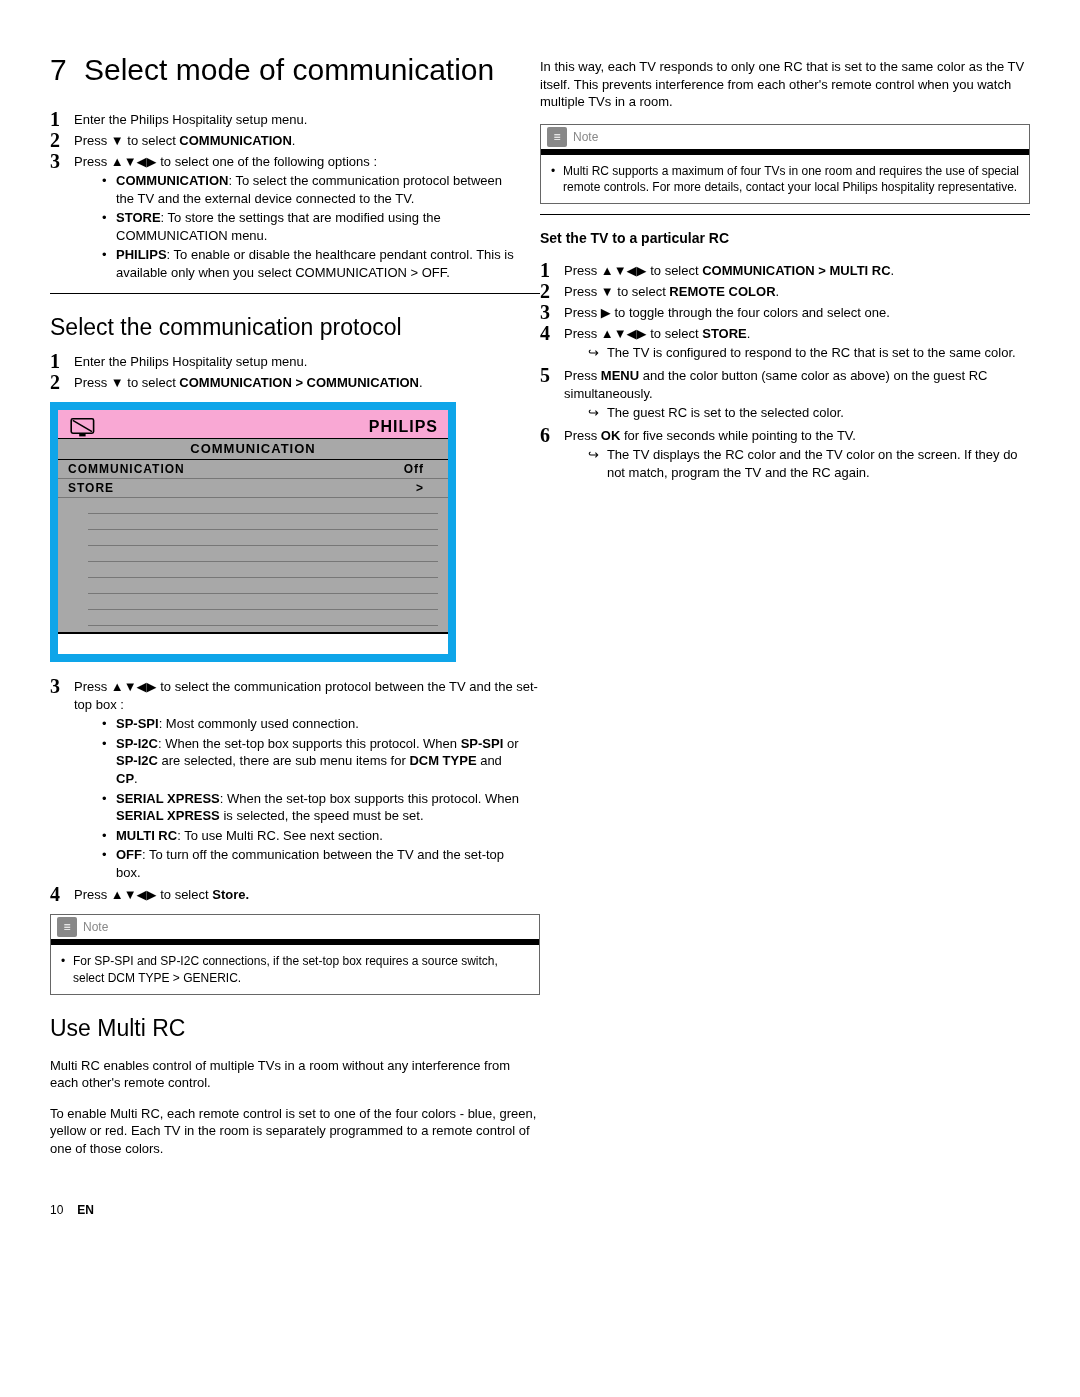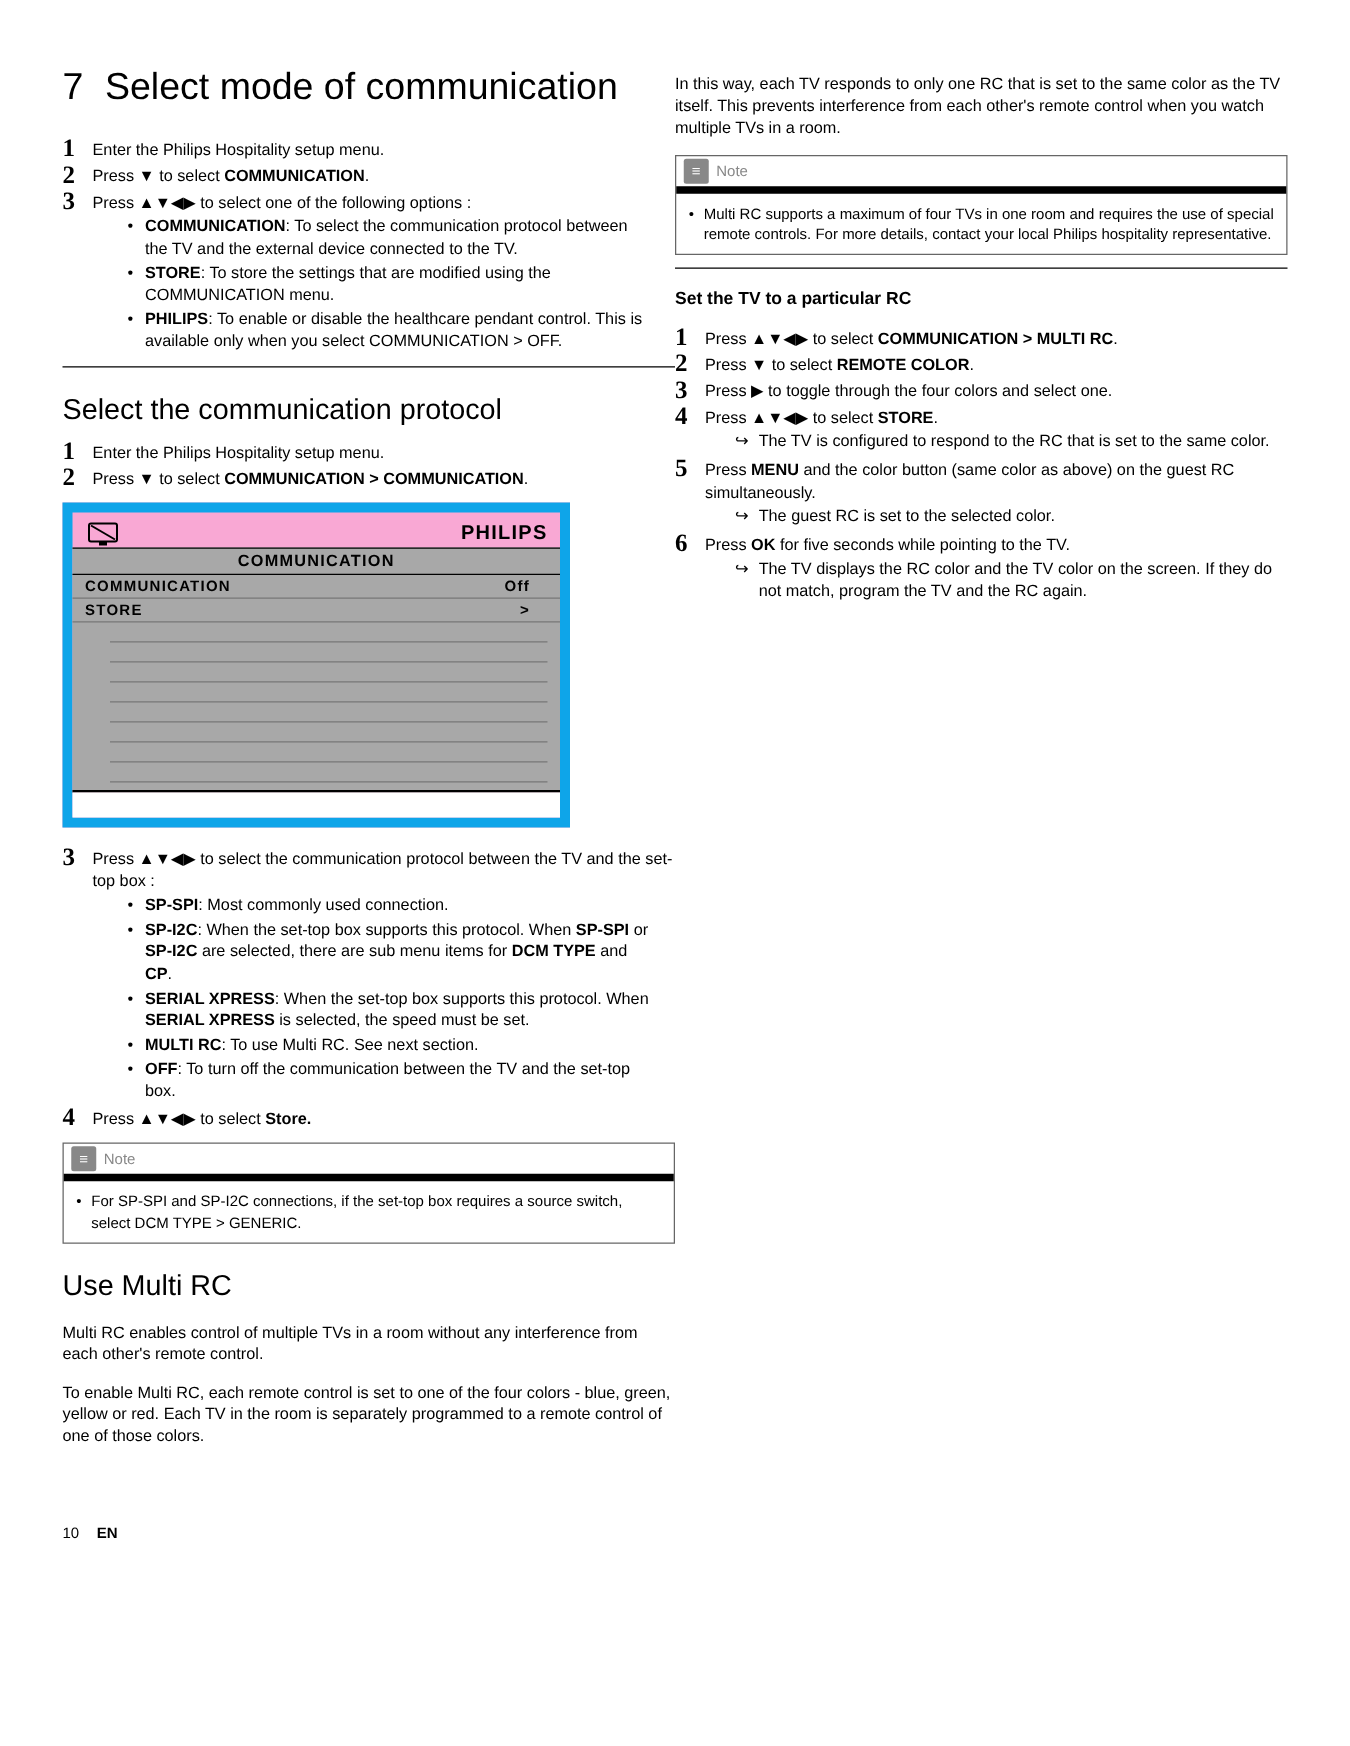--- a/index.html
+++ b/index.html
@@ -31,21 +31,21 @@
   .ms-row span:last-child{padding-right:14px}
   .ms-empty{height:15px;border-bottom:1px solid #777;margin:0 10px 0 30px}
   .ms-foot{height:20px;background:#fff}
   .notebox{border:1px solid #666;margin:10px 0}
   .nb-hdr{display:flex;align-items:center;gap:6px;padding:2px 6px;color:#888;font-size:12px}
   .nb-hdr .ic{width:20px;height:20px;background:#888;display:flex;align-items:center;justify-content:center;color:#fff;font-weight:700;border-radius:2px}
   .nb-body{border-top:6px solid #000000;padding:8px 8px}
   .nb-body ul{list-style:none;padding:0;margin:0}
   .nb-body li{position:relative;padding-left:14px;font-size:12px}
   .nb-body li::before{content:"•";position:absolute;left:2px}
-  .footer{margin-top:48px;font-size:12px}
+  .footer{margin-top:32px;font-size:12px}
   .footer .pn{margin-right:14px}
 </style>
 </head>
 <body>
 
 <div class="page">
   <div class="col">
     <h1><span class="num">7</span><span>Select mode of communication</span></h1>
 
     <ol class="steps" id="introSteps">

